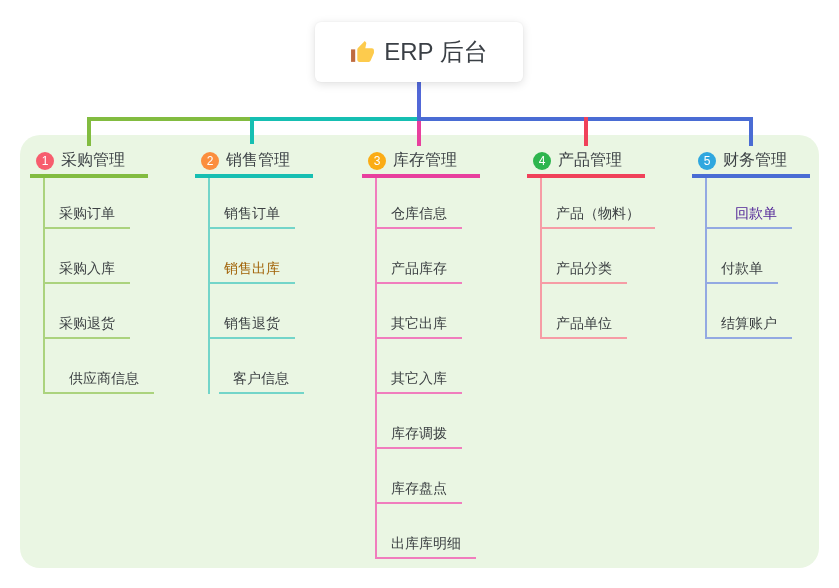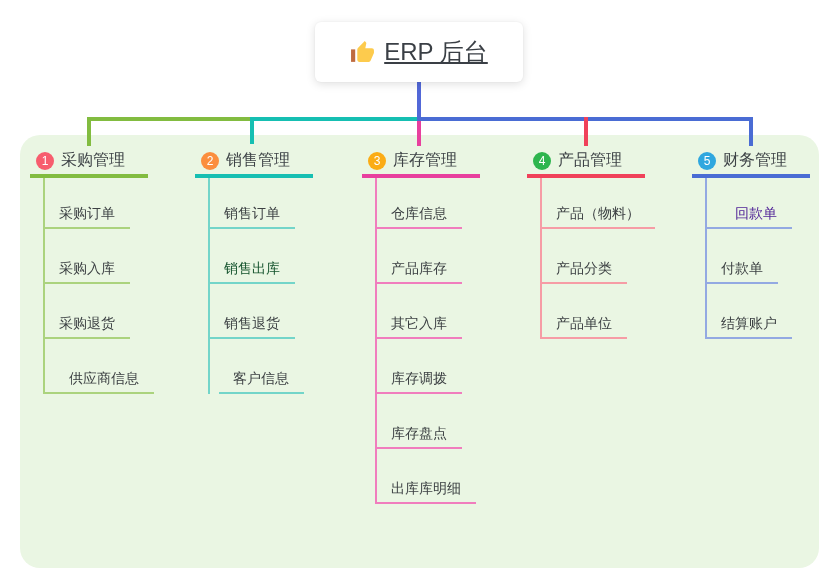--- a/index.html
+++ b/index.html
@@ -9,21 +9,21 @@
   }
   .canvas-bg{
     position:absolute;left:20px;top:135px;width:799px;height:433px;
     border-radius:20px;
   }
   .root-card{
     position:absolute;left:315px;top:22px;width:208px;height:60px;
     background:#ffffff;border-radius:6px;
     box-shadow:0 2px 10px rgba(0,0,0,0.13), 0 0 2px rgba(0,0,0,0.06);
     display:flex;align-items:center;justify-content:center;gap:9px;
-    font-size:24px;z-index:3;text-decoration:underline;
+    font-size:24px;z-index:3;
   }
   .line{position:absolute;z-index:1;}
   .branch{position:absolute;top:147px;z-index:2;}
   .branch-title{
     display:flex;align-items:center;box-sizing:border-box;
     width:118px;height:31px;border-bottom:4px solid #000;
     font-size:16px;white-space:nowrap;
   }
   .badge{
     flex:0 0 auto;width:18px;height:18px;border-radius:50%;
@@ -87,41 +87,44 @@
       <div class="branch" style="left: 195px;">
         <div class="branch-title" style="border-bottom-color: rgb(22, 191, 178); color: rgb(62, 67, 71);">
           <span class="badge" style="background: rgb(251, 142, 62);">2</span>
           <span>销售管理</span>
         </div>
         <div class="children" style="border-left-color: rgb(115, 213, 201);">
           <div class="child-row">
             <span class="child-label" style="border-bottom-color: rgb(115, 213, 201); color: rgb(60, 64, 67);">销售订单</span>
           </div>
           <div class="child-row">
-            <span class="child-label" style="border-bottom-color: rgb(115, 213, 201); color: #14532d;">销售出库</span>
+            <span class="child-label" style="border-bottom-color: rgb(115, 213, 201); color: #a16207;">销售出库</span>
           </div>
           <div class="child-row">
             <span class="child-label" style="border-bottom-color: rgb(115, 213, 201); color: rgb(60, 64, 67);">销售退货</span>
           </div>
           <div class="child-row">
             <span class="child-label" style="border-bottom-color: rgb(115, 213, 201); color: rgb(60, 64, 67); margin-left: 9px;">客户信息</span>
           </div>
         </div>
       </div>
       <div class="branch" style="left: 362px;">
         <div class="branch-title" style="border-bottom-color: rgb(232, 64, 158); color: rgb(62, 67, 71);">
           <span class="badge" style="background: rgb(251, 172, 21);">3</span>
           <span>库存管理</span>
         </div>
         <div class="children" style="border-left-color: rgb(240, 125, 189);">
           <div class="child-row">
             <span class="child-label" style="border-bottom-color: rgb(240, 125, 189); color: rgb(60, 64, 67);">仓库信息</span>
           </div>
           <div class="child-row">
             <span class="child-label" style="border-bottom-color: rgb(240, 125, 189); color: rgb(60, 64, 67);">产品库存</span>
+          </div>
+          <div class="child-row">
+            <span class="child-label" style="border-bottom-color: rgb(240, 125, 189); color: rgb(60, 64, 67);">其它出库</span>
           </div>
           <div class="child-row">
             <span class="child-label" style="border-bottom-color: rgb(240, 125, 189); color: rgb(60, 64, 67);">其它入库</span>
           </div>
           <div class="child-row">
             <span class="child-label" style="border-bottom-color: rgb(240, 125, 189); color: rgb(60, 64, 67);">库存调拨</span>
           </div>
           <div class="child-row">
             <span class="child-label" style="border-bottom-color: rgb(240, 125, 189); color: rgb(60, 64, 67);">库存盘点</span>
           </div>

